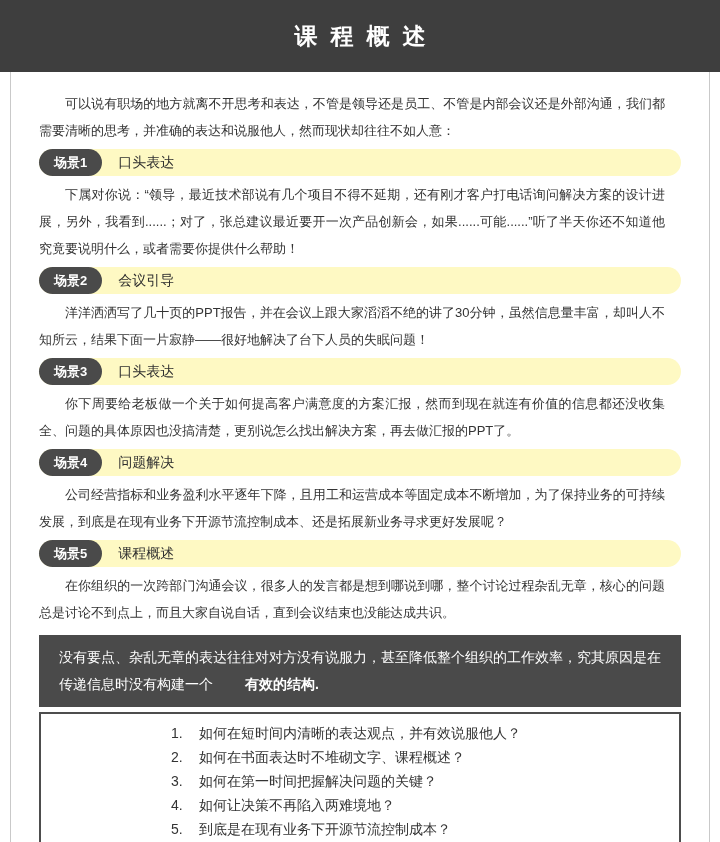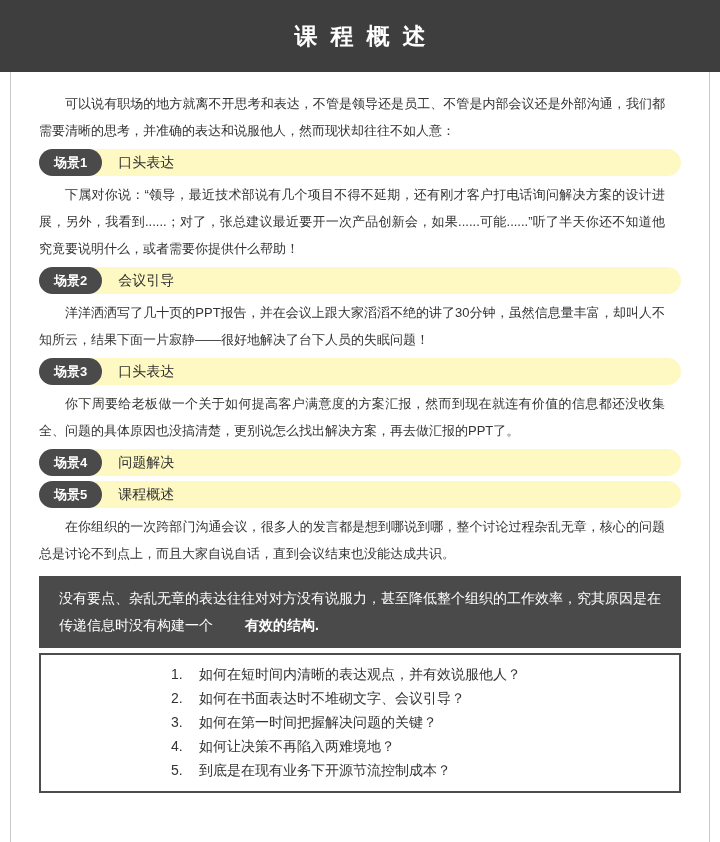--- a/index.html
+++ b/index.html
@@ -137,40 +137,41 @@
         <span class="scene-title">口头表达</span>
       </div>
       <p class="para">你下周要给老板做一个关于如何提高客户满意度的方案汇报，然而到现在就连有价值的信息都还没收集全、问题的具体原因也没搞清楚，更别说怎么找出解决方案，再去做汇报的PPT了。</p>
     </section>
 
     <section class="scene">
       <div class="scene-bar">
         <span class="scene-badge">场景4</span>
         <span class="scene-title">问题解决</span>
       </div>
+      <p class="para">公司经营指标和业务盈利水平逐年下降，且用工和运营成本等固定成本不断增加，为了保持业务的可持续发展，到底是在现有业务下开源节流控制成本、还是拓展新业务寻求更好发展呢？</p>
     </section>
 
     <section class="scene">
       <div class="scene-bar">
         <span class="scene-badge">场景5</span>
         <span class="scene-title">课程概述</span>
       </div>
       <p class="para">在你组织的一次跨部门沟通会议，很多人的发言都是想到哪说到哪，整个讨论过程杂乱无章，核心的问题总是讨论不到点上，而且大家自说自话，直到会议结束也没能达成共识。</p>
     </section>
 
     <div class="summary-box"><span>没有要点、杂乱无章的表达往往对对方没有说服力，甚至降低整个组织的工作效率，究其原因是在传递信息时没有构建一个</span><strong>有效的结构.</strong></div>
 
     <div class="question-box">
       <div class="q-row">
         <span class="q-num">1.</span>
         <span class="q-text">如何在短时间内清晰的表达观点，并有效说服他人？</span>
       </div>
       <div class="q-row">
         <span class="q-num">2.</span>
-        <span class="q-text">如何在书面表达时不堆砌文字、会议引导？</span>
+        <span class="q-text">如何在书面表达时不堆砌文字、课程概述？</span>
       </div>
       <div class="q-row">
         <span class="q-num">3.</span>
         <span class="q-text">如何在第一时间把握解决问题的关键？</span>
       </div>
       <div class="q-row">
         <span class="q-num">4.</span>
         <span class="q-text">如何让决策不再陷入两难境地？</span>
       </div>
       <div class="q-row">

